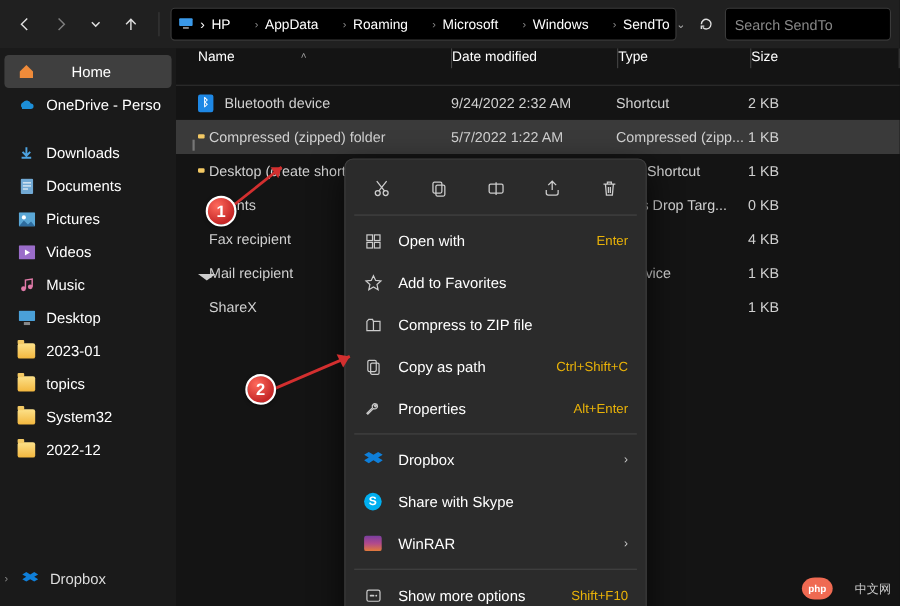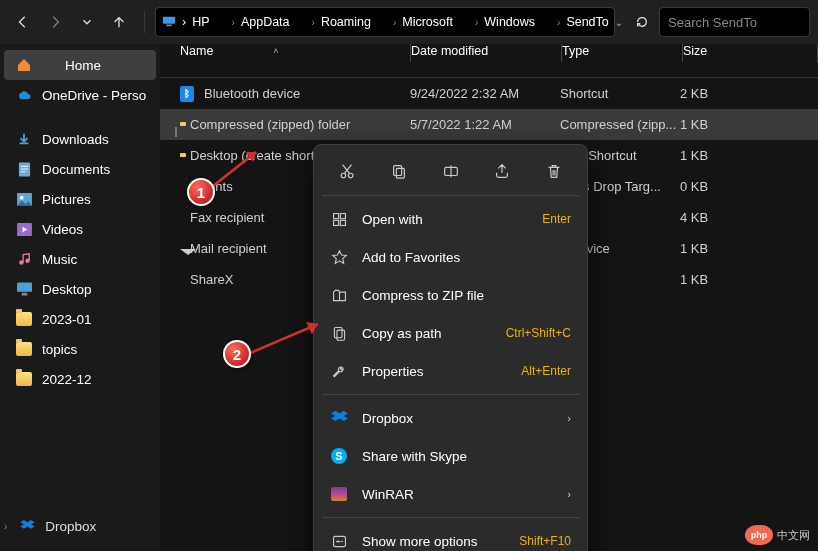--- a/index.html
+++ b/index.html
@@ -70,21 +70,21 @@
   .ctx-item .cico{width:18px;height:18px;display:flex;align-items:center;justify-content:center;}
   .ctx-item .cico svg{width:17px;height:17px;stroke:#ccc;fill:none;stroke-width:1.3;}
   .ctx-item .short{margin-left:auto;color:#eab308;font-size:12px;}
   .ctx-item .chev{margin-left:auto;color:#ccc;font-size:11px;}
   .ctx-sep{height:1px;background:#444;margin:4px 2px;}
   
   .ann-arrow{position:absolute;z-index:20;pointer-events:none;}
   .ann-arrow line{stroke:#d32f2f;stroke-width:2.6;}
   .ann-arrow polygon{fill:#d32f2f;}
   .badge{position:absolute;width:28px;height:28px;border-radius:50%;background:radial-gradient(circle at 35% 30%,#ff6a5c,#c62828 70%);color:#fff;font-weight:bold;font-size:15px;display:flex;align-items:center;justify-content:center;border:2px solid #fff;box-shadow:0 1px 3px rgba(0,0,0,.5);z-index:21;}
-  .watermark{position:absolute;right:8px;bottom:6px;display:flex;align-items:center;gap:4px;z-index:50;}
+  .watermark{position:absolute;right:8px;bottom:6px;display:flex;align-items:center;gap:20px;z-index:50;}
   .watermark .logo{width:28px;height:20px;background:#ef6a52;border-radius:50%/60%;display:flex;align-items:center;justify-content:center;color:#fff;font-size:9px;font-weight:bold;}
   .watermark .t{font-size:11px;color:#ccc;}
 </style>
 </head>
 <body>
 
 <div class="win">
 
   <div class="toolbar">
     <div class="tbtn">
@@ -235,20 +235,26 @@
       <div class="sb-item">
           <span class="icon">
             <span class="folder-ico"></span>
           </span>
           <span>topics</span>
         </div>
       <div class="sb-item">
           <span class="icon">
             <span class="folder-ico"></span>
           </span>
+          <span>System32</span>
+        </div>
+      <div class="sb-item">
+          <span class="icon">
+            <span class="folder-ico"></span>
+          </span>
           <span>2022-12</span>
         </div>
       <div style="flex:1"></div>
       <div class="sb-item" style="color:#ddd">
           <span style="color:#888;font-size:10px;margin-left:-12px;margin-right:2px">›</span>
           <span class="icon">
             <svg width="15" height="13" viewBox="0 0 20 18">
               <path d="M5 0 0 3l5 3-5 3 5 3 5-3 5 3 5-3-5-3 5-3-5-3-5 3z" fill="#0f7fd9"></path>
             </svg>
           </span>

